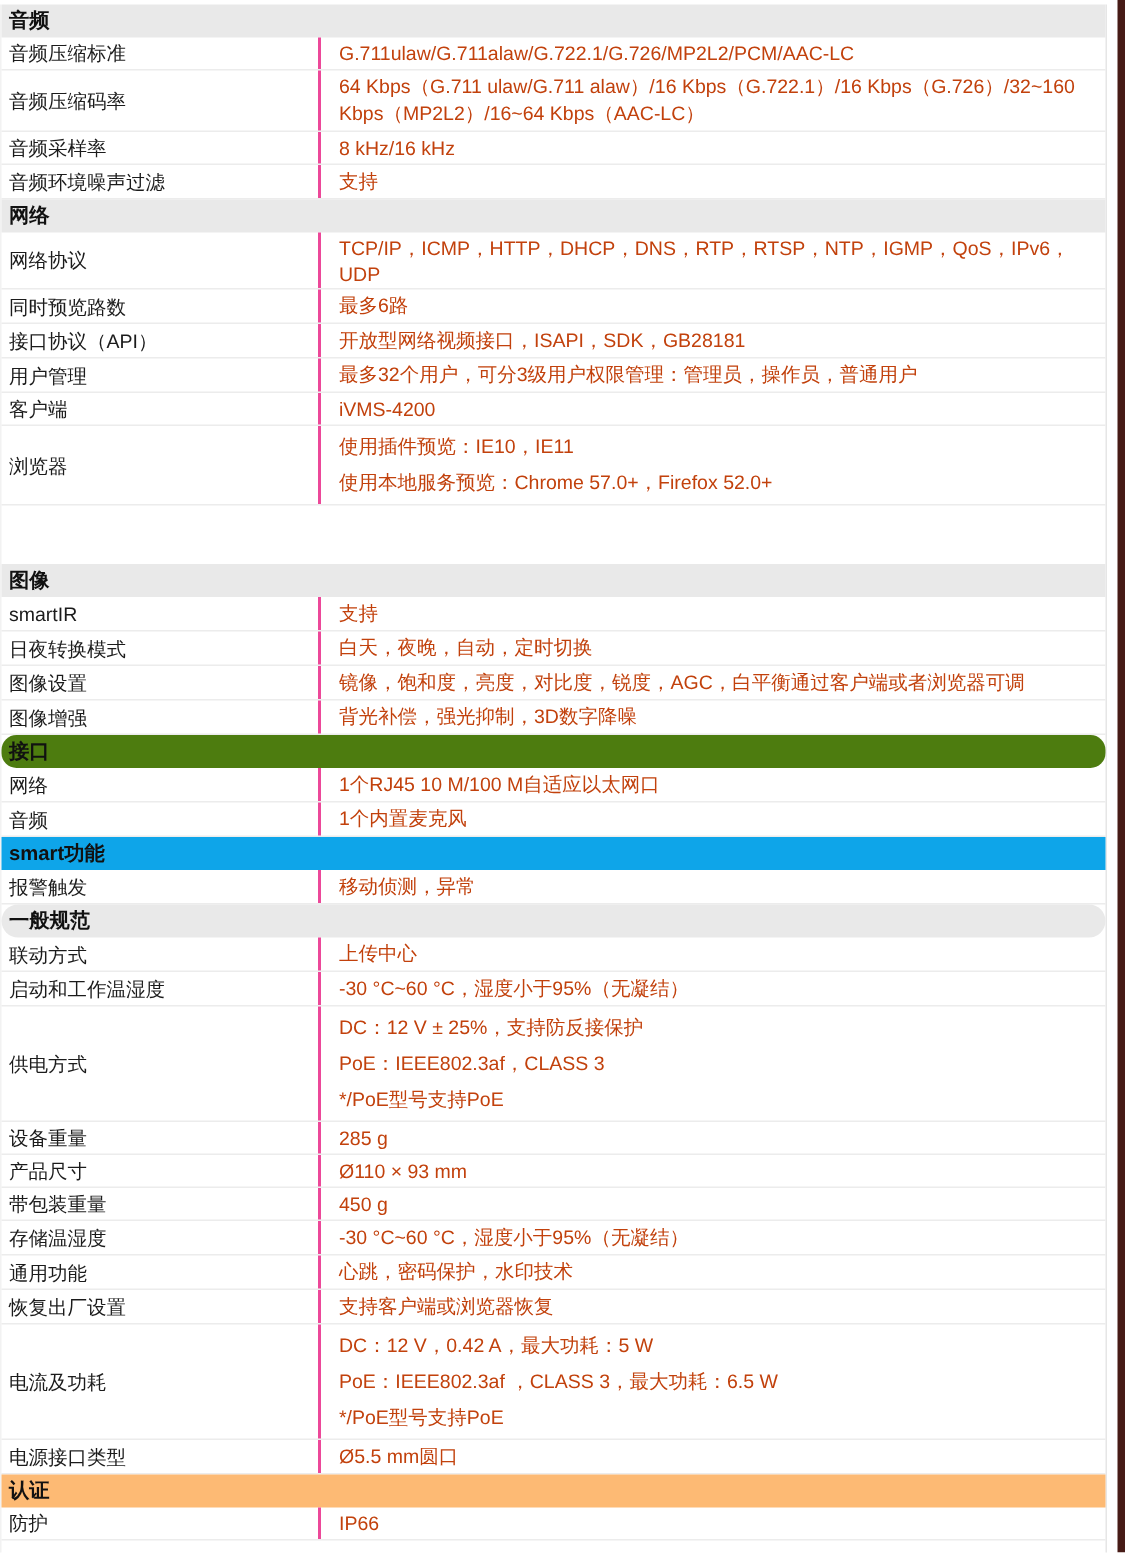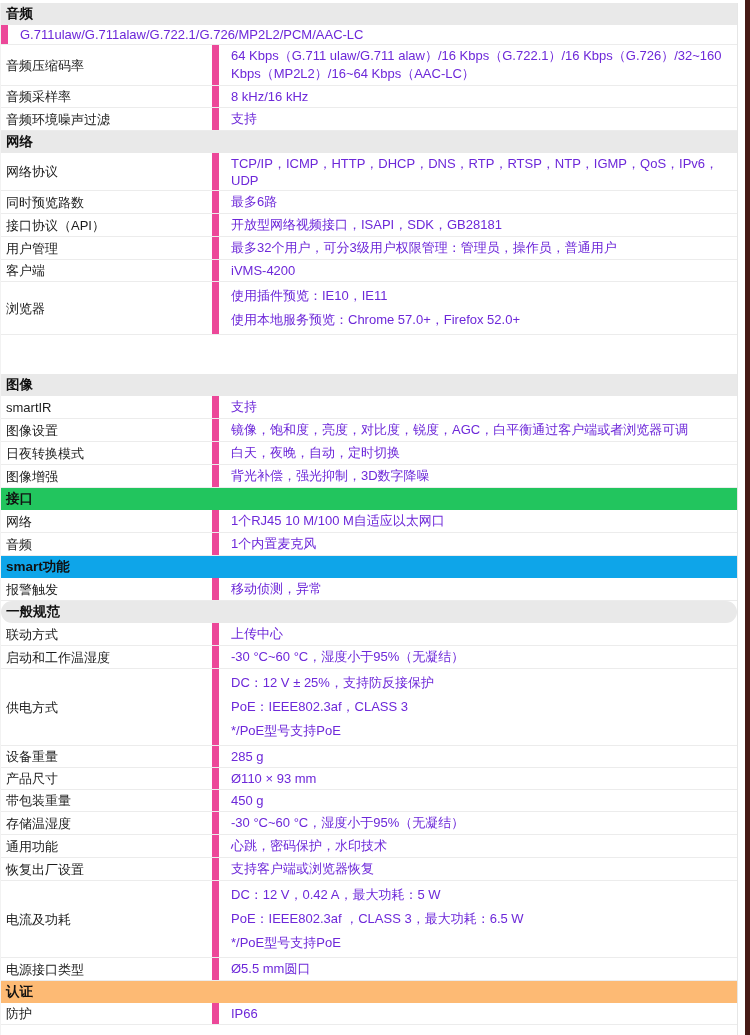--- a/index.html
+++ b/index.html
@@ -21,34 +21,35 @@
   }
   .row{
     display:flex;align-items:stretch;border-bottom:1px solid #ececec;
   }
   .label{
     width:202px;flex-shrink:0;padding:2px 4px 2px 5px;
     font-size:13px;color:#1b1b1b;line-height:17px;
     display:flex;align-items:center;
   }
   .value{
-    flex:1;border-left:7px solid #ec4899;
-    padding:2px 10px 2px 12px;font-size:13px;color:#6d28d9;
+    flex:1;border-left:2px solid #ec4899;
+    padding:2px 10px 2px 12px;font-size:13px;color:#c2410c;
     display:flex;flex-direction:column;justify-content:center;
   }
   .value .line{line-height:17px;}
   .value.multi .line{line-height:24px;}
   .tail-stub{height:10px;}
 </style>
 </head>
 <body style="background: rgb(255, 255, 255);">
 
 <div class="spec-table">
     <div class="sec-header" style="background: rgb(233, 233, 233);">音频</div>
     <div class="row">
+      <div class="label">音频压缩标准</div>
       <div class="value">G.711ulaw/G.711alaw/G.722.1/G.726/MP2L2/PCM/AAC-LC</div>
     </div>
     <div class="row">
       <div class="label">音频压缩码率</div>
       <div class="value">64 Kbps（G.711 ulaw/G.711 alaw）/16 Kbps（G.722.1）/16 Kbps（G.726）/32~160 Kbps（MP2L2）/16~64 Kbps（AAC-LC）</div>
     </div>
     <div class="row">
       <div class="label">音频采样率</div>
       <div class="value">8 kHz/16 kHz</div>
     </div>
@@ -83,32 +84,32 @@
         <div class="line">使用插件预览：IE10，IE11</div>
         <div class="line">使用本地服务预览：Chrome 57.0+，Firefox 52.0+</div>
       </div>
     </div>
     <div class="sec-header" style="background: rgb(233, 233, 233); margin-top: 39px;">图像</div>
     <div class="row">
       <div class="label">smartIR</div>
       <div class="value">支持</div>
     </div>
     <div class="row">
+      <div class="label">日夜转换模式</div>
+      <div class="value">白天，夜晚，自动，定时切换</div>
+    </div>
+    <div class="row">
       <div class="label">图像设置</div>
       <div class="value">镜像，饱和度，亮度，对比度，锐度，AGC，白平衡通过客户端或者浏览器可调</div>
-    </div>
-    <div class="row">
-      <div class="label">日夜转换模式</div>
-      <div class="value">白天，夜晚，自动，定时切换</div>
     </div>
     <div class="row">
       <div class="label">图像增强</div>
       <div class="value">背光补偿，强光抑制，3D数字降噪</div>
     </div>
-    <div class="sec-header" style="background: #22c55e;">接口</div>
+    <div class="sec-header" style="background: #4d7c0f; border-radius: 10px;">接口</div>
     <div class="row">
       <div class="label">网络</div>
       <div class="value">1个RJ45 10 M/100 M自适应以太网口</div>
     </div>
     <div class="row">
       <div class="label">音频</div>
       <div class="value">1个内置麦克风</div>
     </div>
     <div class="sec-header" style="background: #0ea5e9;">smart功能</div>
     <div class="row">

